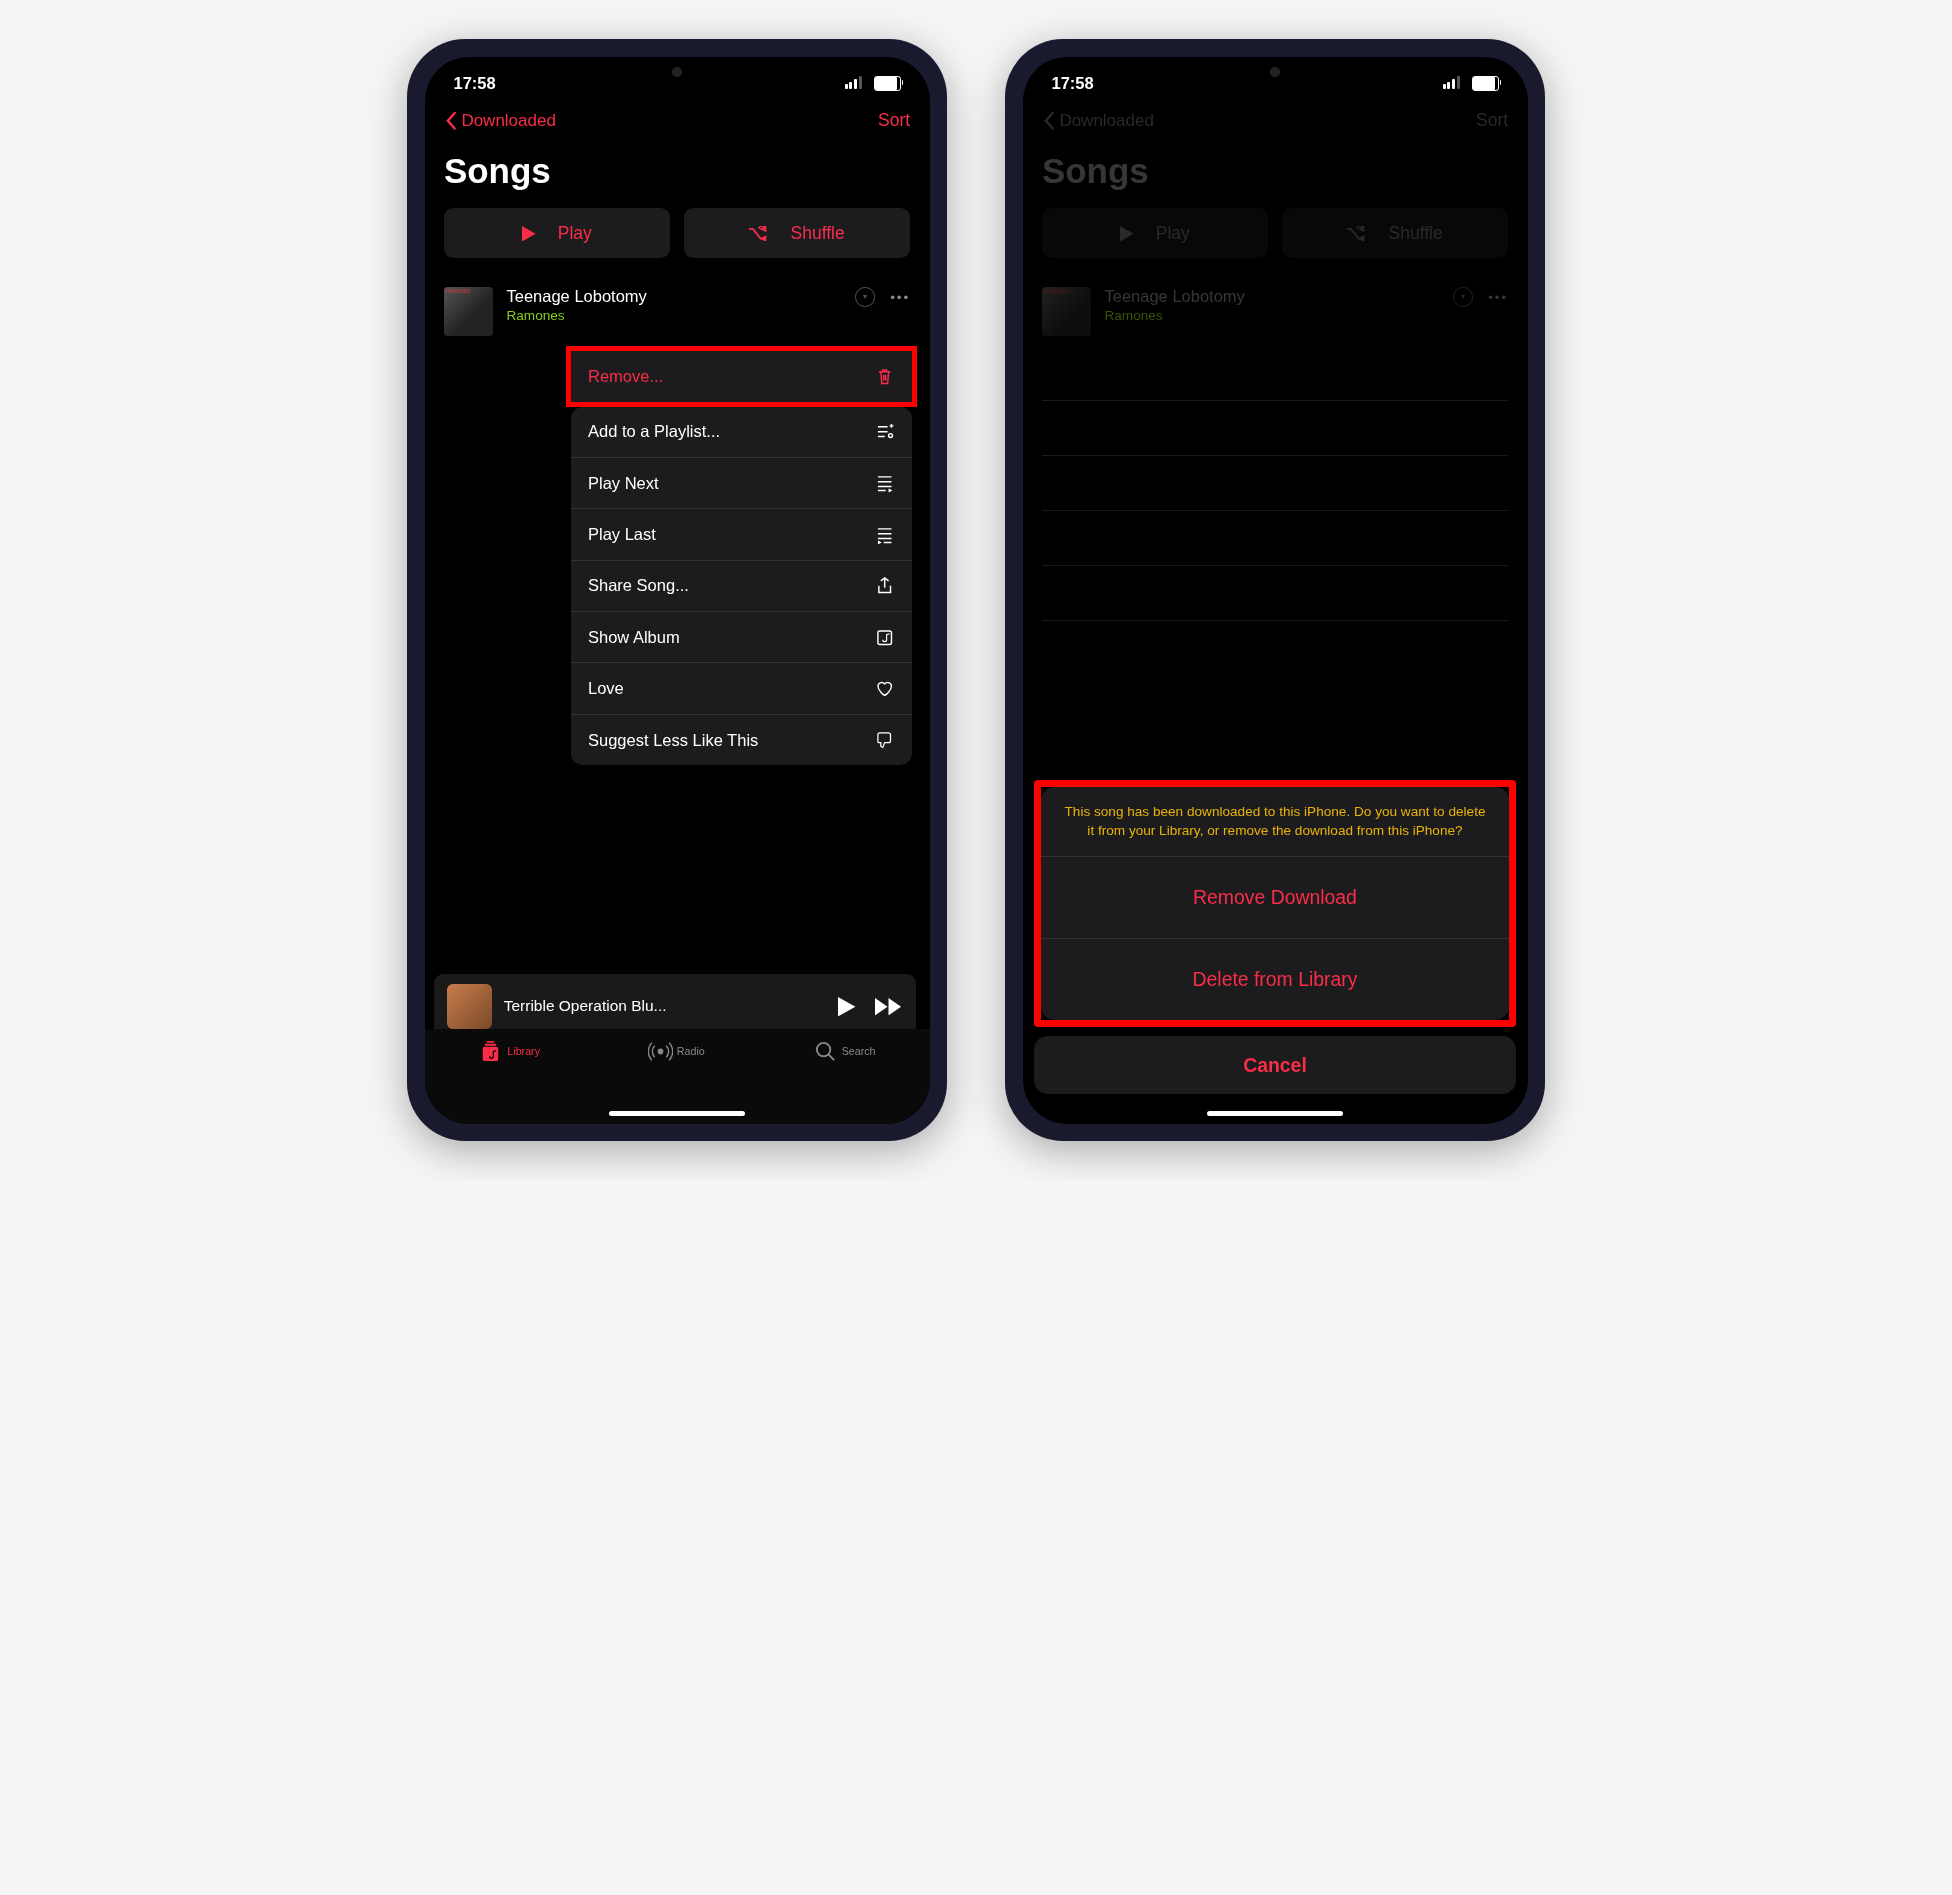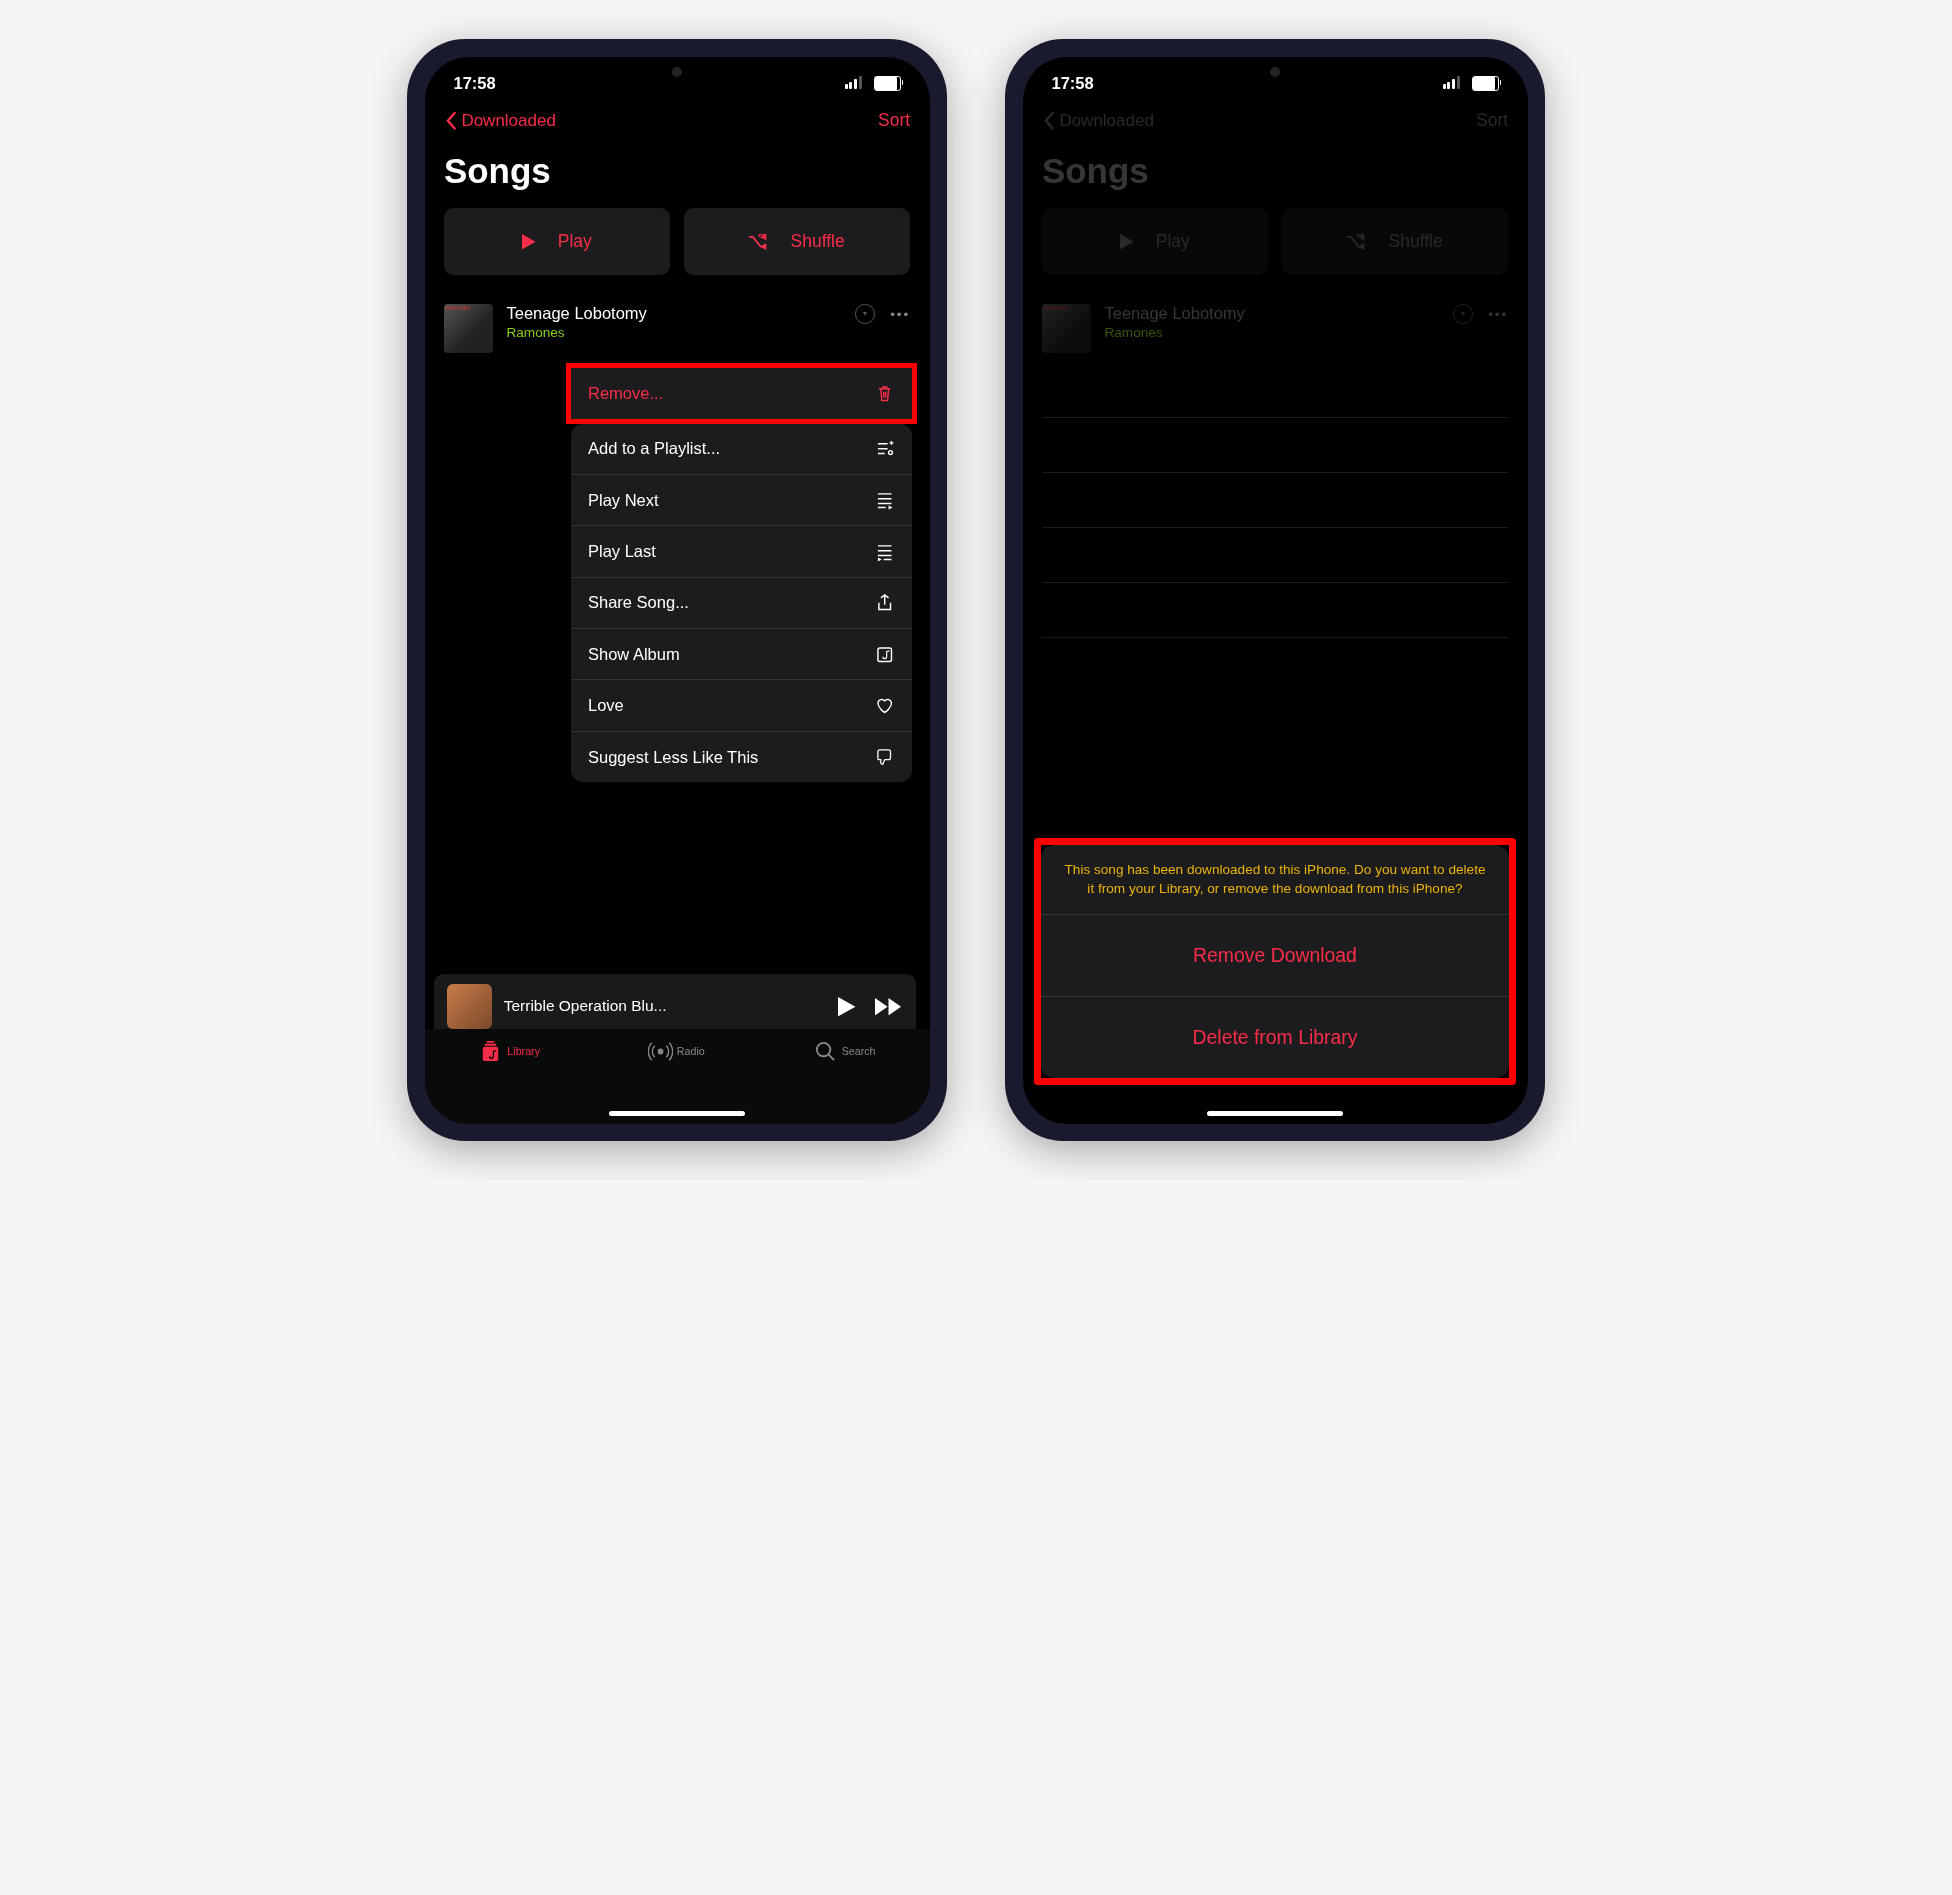--- a/index.html
+++ b/index.html
@@ -80,21 +80,21 @@
   display: flex; justify-content: space-between; align-items: center;
   padding: 9.7px 19.4px;
 }
 .back-btn { display: flex; align-items: center; color: #fa2d48; font-size: 17px; gap: 3.9px;}
 .back-btn svg{width:13.6px;height:19.4px;}
 .sort { color: #fa2d48; font-size: 17.5px;}
 .title { font-size: 35px; font-weight: 700; padding: 9.7px 19.4px 17.5px;}
 .buttons-row { display: flex; gap: 13.6px; padding: 0 19.4px 19.4px;}
 .big-btn {
   flex: 1; background: #1c1c1e; border-radius: 9.7px;
-  height: 67px; display: flex; align-items: center; justify-content: center;
+  height: 50px; display: flex; align-items: center; justify-content: center;
   gap: 22px; color: #fa2d48; font-size: 17.5px; font-weight: 500;
 }
 .song-row { display: flex; align-items: flex-start; padding: 9.7px 19.4px; gap: 13.6px;}
 .album-art {
   width: 49px; height: 49px; background: #333;
   border-radius: 3.9px; flex-shrink: 0;
   background: linear-gradient(135deg,#555 0%,#222 60%);
   position:relative; overflow:hidden;
 }
 .album-art::after{content:"RAMONES"; position:absolute; top:1.9px;left:1.9px; font-size:4.9px; color:#d33;}
@@ -424,19 +424,20 @@
 
     <div class="action-sheet" style="opacity:1">
       <div class="highlight-sheet">
         <div class="sheet-group" style="margin-bottom:0">
           <div class="sheet-message">This song has been downloaded to this iPhone. Do you want to delete it from your Library, or remove the download from this iPhone?</div>
           <div class="sheet-btn">Remove Download</div>
           <div class="sheet-btn">Delete from Library</div>
         </div>
       </div>
       <div style="height:9.7px"></div>
+      <div class="cancel-btn">Cancel</div>
       <div style="height:17.5px"></div>
     </div>
 
     <div class="home-indicator"></div>
   </div>
 </div>
 
 
 </body></html>

